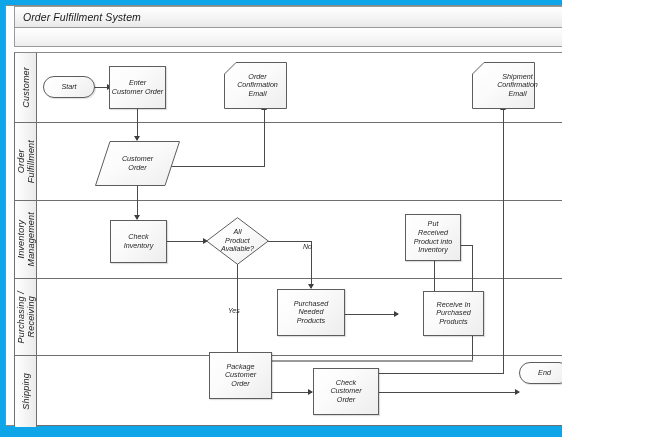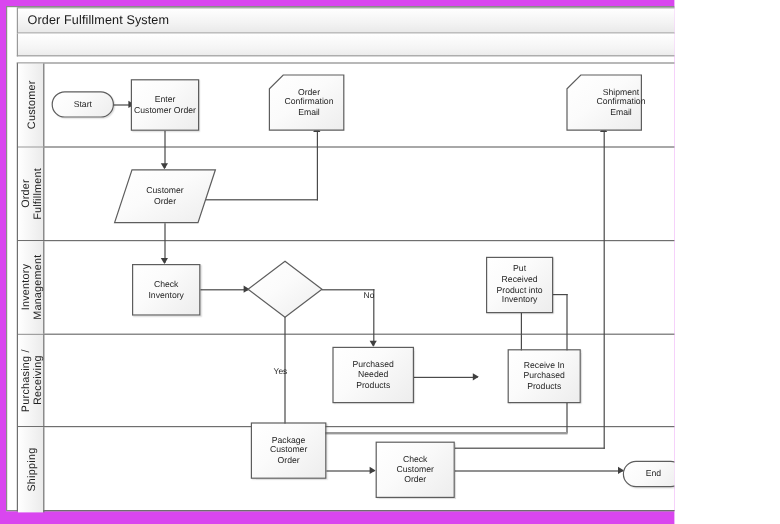--- a/index.html
+++ b/index.html
@@ -5,22 +5,23 @@
 <style>
   html,body{margin:0;padding:0;background:#ffffff;}
   body{
     font-family:"Liberation Sans","DejaVu Sans",sans-serif;
     -webkit-font-smoothing:antialiased;
   }
   #canvas{
     position:relative;
     width:562px;
     height:437px;
-    background:#d946ef;
+    background:#0ea5e9;
     overflow:hidden;
+    font-style:italic;
   }
   
   .frame{
     position:absolute;
     left:5px; top:5px;
     width:639px; height:421px;
     border:1px solid #8a8a8a;
     background:#ffffff;
     box-sizing:border-box;
   }
@@ -270,20 +271,23 @@
   </svg>
   <div class="shape-label" style="left:105px;top:141px;width:65px;height:45px;">Customer
 Order</div>
 
   <div class="node box" style="left:110px;top:220px;width:57px;height:43px;">Check
 Inventory</div>
 
   <svg class="svgshape" style="left:206px;top:217px;width:63px;height:48px;" viewBox="0 0 63 48">
     <path class="fillpath" d="M 31.5 0.7 L 62.3 24 L 31.5 47.3 L 0.7 24 Z"></path>
   </svg>
+  <div class="shape-label" style="left:210px;top:217px;width:55px;height:48px;">All
+Product
+Available?</div>
 
   <div class="node box" style="left:405px;top:214px;width:56px;height:47px;">Put
 Received
 Product into
 Inventory</div>
 
   <div class="node box" style="left:277px;top:289px;width:68px;height:47px;">Purchased
 Needed
 Products</div>
 
@@ -292,15 +296,15 @@
 Products</div>
 
   <div class="node box" style="left:209px;top:352px;width:63px;height:47px;">Package
 Customer
 Order</div>
 
   <div class="node box" style="left:313px;top:368px;width:66px;height:47px;">Check
 Customer
 Order</div>
 
-  <div class="node stadium" style="left:519px;top:384px;width:51px;height:22px;">End</div>
+  <div class="node stadium" style="left:519px;top:362px;width:51px;height:22px;">End</div>
 
 </div>
 
 </body></html>

